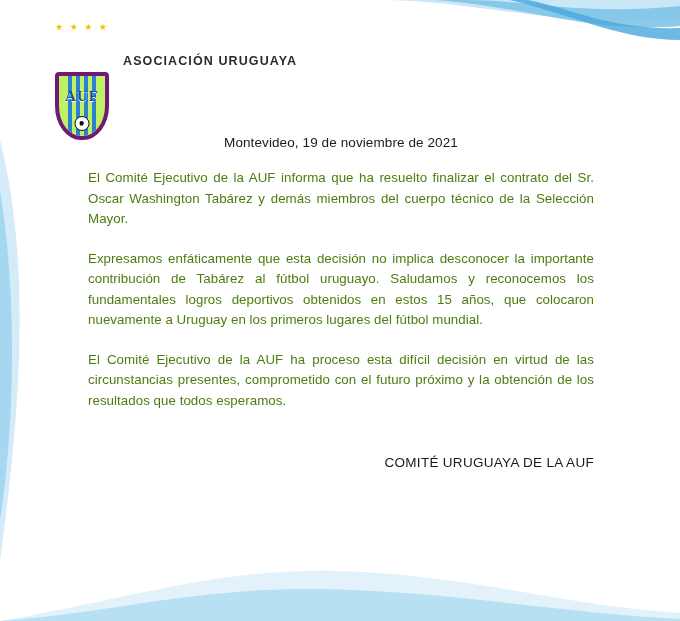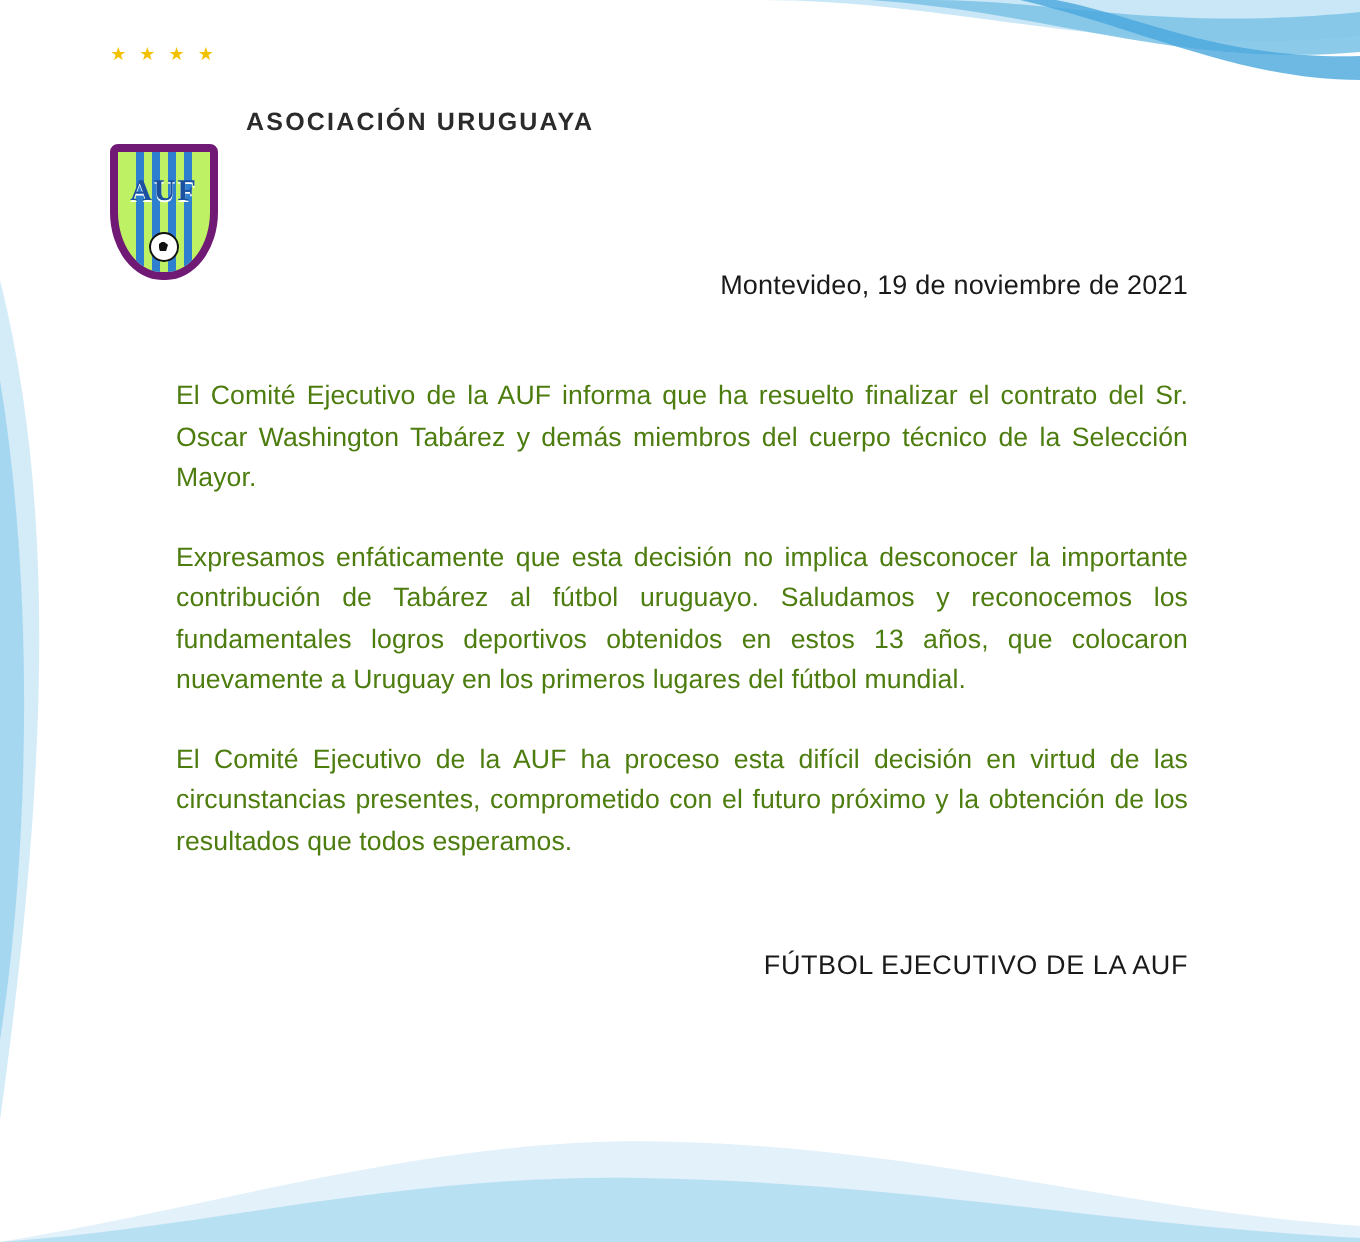--- a/index.html
+++ b/index.html
@@ -129,24 +129,24 @@
 
   
   .doc {
     position: absolute;
     top: 135px;
     left: 88px;
     width: 506px;
     z-index: 4;
   }
   .date-line {
-    text-align: right;
+    text-align: center;
     font-size: 13.5px;
     color: #1a1a1a;
-    margin-bottom: 38px;
+    margin-bottom: 18px;
     letter-spacing: 0.1px;
   }
   .para {
     font-size: 13.3px;
     line-height: 20.5px;
     text-align: justify;
     margin-bottom: 19px;
     color: #4d7c0f;
     letter-spacing: 0.05px;
   }
@@ -199,17 +199,17 @@
   </div>
   <div class="org-name">
     <div class="org-line">ASOCIACIÓN URUGUAYA</div>
   </div>
 </div>
 
 <div class="doc">
   <div class="date-line">Montevideo, 19 de noviembre de 2021</div>
 
   <p class="para">El Comité Ejecutivo de la AUF informa que ha resuelto finalizar el contrato del Sr. Oscar Washington Tabárez y demás miembros del cuerpo técnico de la Selección Mayor.</p>
-  <p class="para">Expresamos enfáticamente que esta decisión no implica desconocer la importante contribución de Tabárez al fútbol uruguayo. Saludamos y reconocemos los fundamentales logros deportivos obtenidos en estos 13 años, que colocaron nuevamente a Uruguay en los primeros lugares del fútbol mundial.</p>
+  <p class="para">Expresamos enfáticamente que esta decisión no implica desconocer la importante contribución de Tabárez al fútbol uruguayo. Saludamos y reconocemos los fundamentales logros deportivos obtenidos en estos 15 años, que colocaron nuevamente a Uruguay en los primeros lugares del fútbol mundial.</p>
   <p class="para">El Comité Ejecutivo de la AUF ha proceso esta difícil decisión en virtud de las circunstancias presentes, comprometido con el futuro próximo y la obtención de los resultados que todos esperamos.</p>
 
-  <div class="signature">FÚTBOL EJECUTIVO DE LA AUF</div>
+  <div class="signature">COMITÉ URUGUAYA DE LA AUF</div>
 </div>
 
 </body></html>

